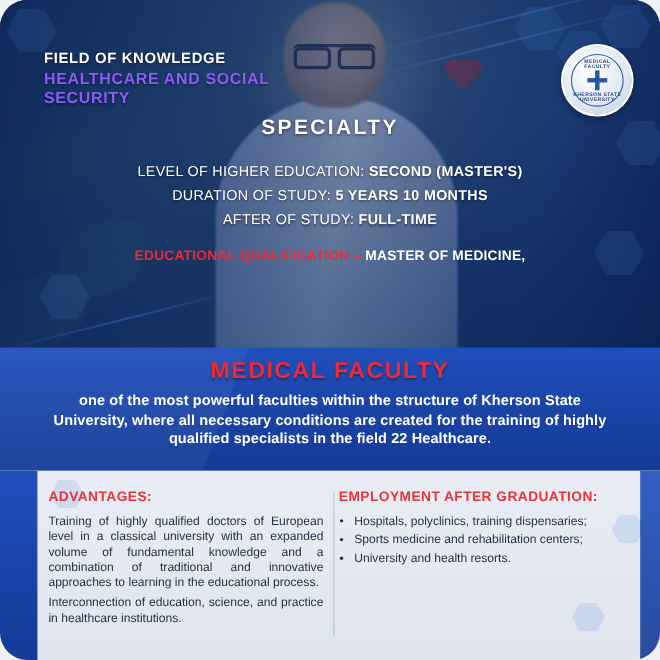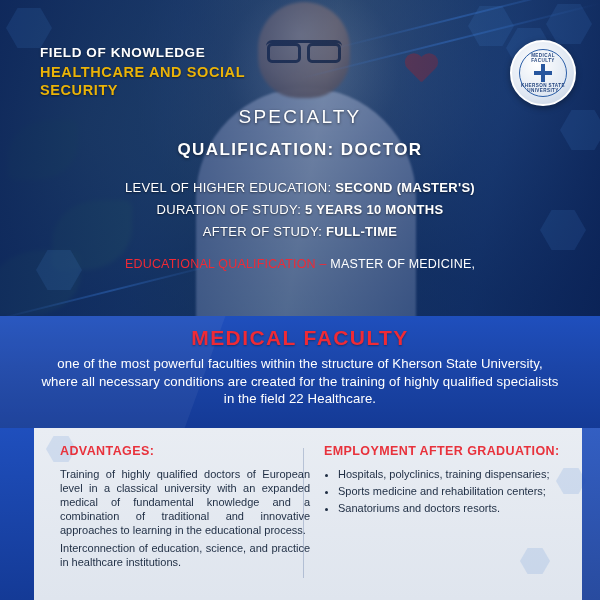--- a/index.html
+++ b/index.html
@@ -11,20 +11,21 @@
     height: 600px;
     font-family: "Liberation Sans", sans-serif;
     background: #eef1f6;
     overflow: hidden;
   }
   .poster {
     position: relative;
     width: 600px;
     height: 600px;
     overflow: hidden;
+    border-radius: 25px;
   }
 
   
   .hero {
     position: absolute;
     left: 0; top: 0;
     width: 600px;
     height: 318px;
     overflow: hidden;
     background: #0d2035;
@@ -129,21 +130,21 @@
     left: 40px; top: 44px;
     width: 250px;
     color: #ffffff;
     font-size: 13.5px;
     font-weight: bold;
     letter-spacing: .6px;
     line-height: 17px;
     text-shadow: 0 1px 2px rgba(0,0,0,.5);
   }
   .field-value {
-    color: #eab308;
+    color: #8b5cf6;
     display: block;
     margin-top: 2px;
     font-size: 14.5px;
     line-height: 18px;
   }
 
   
   .logo {
     position: absolute;
     right: 24px; top: 40px;
@@ -196,21 +197,21 @@
   
   .center {
     position: absolute;
     left: 0; right: 0;
     top: 106px;
     text-align: center;
     color: #ffffff;
   }
   .specialty-label {
     font-size: 19px;
-    font-weight: normal;
+    font-weight: bold;
     letter-spacing: 2.2px;
     text-shadow: 0 1px 3px rgba(0,0,0,.55);
   }
   .specialty-code {
     margin-top: 8px;
     font-size: 33px;
     font-weight: bold;
     color: #ef2a36;
     letter-spacing: 1.2px;
     text-shadow: 0 2px 4px rgba(0,0,0,.45);
@@ -230,21 +231,21 @@
     letter-spacing: .3px;
   }
   .detail-row { margin-bottom: 2px; text-shadow: 0 1px 2px rgba(0,0,0,.5); }
   .detail-row .k { font-weight: normal; }
   .detail-row .v { font-weight: bold; }
 
   .edu-qual {
     margin-top: 14px;
     font-size: 12.5px;
     line-height: 17px;
-    font-weight: normal;
+    font-weight: bold;
     letter-spacing: .2px;
   }
   .edu-qual .red { color: #ef2a36; }
   .edu-qual .white { color: #ffffff; }
 
   
   .banner {
     position: absolute;
     left: 0; top: 316px;
     width: 600px;
@@ -270,21 +271,21 @@
     color: #ef2a36;
     letter-spacing: 1.4px;
     text-shadow: 0 1px 2px rgba(0,0,0,.35);
   }
   .banner-text {
     position: relative;
     margin: 5px auto 0;
     width: 520px;
     font-size: 13.2px;
     line-height: 17.5px;
-    font-weight: normal;
+    font-weight: bold;
     letter-spacing: .1px;
   }
 
   
   .bottom {
     position: absolute;
     left: 0; top: 428px;
     width: 600px;
     height: 172px;
     background: linear-gradient(180deg, #e9edf3 0%, #dfe5ee 100%);
@@ -305,21 +306,20 @@
   }
   .hexl {
     position: absolute;
     width: 30px; height: 26px;
     clip-path: polygon(25% 0%, 75% 0%, 100% 50%, 75% 100%, 25% 100%, 0% 50%);
     background: rgba(120,160,220,.22);
   }
   .col {
     position: absolute;
     top: 16px;
-    margin-left: 16px;
   }
   .col.left  { left: 44px;  width: 250px; }
   .col.right { left: 308px; width: 240px; }
   .col-title {
     color: #e8323c;
     font-size: 12.5px;
     font-weight: bold;
     letter-spacing: .4px;
     line-height: 15px;
     margin-bottom: 8px;
@@ -382,21 +382,20 @@
     <div class="logo">
       <div class="logo-inner">
         <span class="logo-ring-text">MEDICAL FACULTY</span>
         <span class="logo-cross"></span>
         <span class="logo-ring-text bot">KHERSON STATE UNIVERSITY</span>
       </div>
     </div>
 
     <div class="center">
       <div class="specialty-label">SPECIALTY</div>
-      <div class="qualification">QUALIFICATION: DOCTOR</div>
 
       <div class="detail-list">
         <div class="detail-row">
           <span class="k">LEVEL OF HIGHER EDUCATION: </span><span class="v">SECOND (MASTER'S)</span>
         </div>
         <div class="detail-row">
           <span class="k">DURATION OF STUDY: </span><span class="v">5 YEARS 10 MONTHS</span>
         </div>
         <div class="detail-row">
           <span class="k">AFTER OF STUDY: </span><span class="v">FULL-TIME</span>
@@ -420,28 +419,28 @@
 
   <div class="bottom">
     <div class="hexl" style="left:46px;  top:8px;"></div>
     <div class="hexl" style="left:520px; top:120px;"></div>
     <div class="hexl" style="left:556px; top:40px;"></div>
     <div class="divider"></div>
 
     <div class="col left">
       <div class="col-title">ADVANTAGES:</div>
       <div class="col-body">
-        <p>Training of highly qualified doctors of European level in a classical university with an expanded medical of fundamental knowledge and a combination of traditional and innovative approaches to learning in the educational process.</p>
+        <p>Training of highly qualified doctors of European level in a classical university with an expanded volume of fundamental knowledge and a combination of traditional and innovative approaches to learning in the educational process.</p>
         <p>Interconnection of education, science, and practice in healthcare institutions.</p>
       </div>
     </div>
 
     <div class="col right">
       <div class="col-title">EMPLOYMENT AFTER GRADUATION:</div>
       <ul class="bullets">
         <li>Hospitals, polyclinics, training dispensaries;</li>
         <li>Sports medicine and rehabilitation centers;</li>
-        <li>Sanatoriums and doctors resorts.</li>
+        <li>University and health resorts.</li>
       </ul>
     </div>
   </div>
 
 </div>
 
 </body></html>

